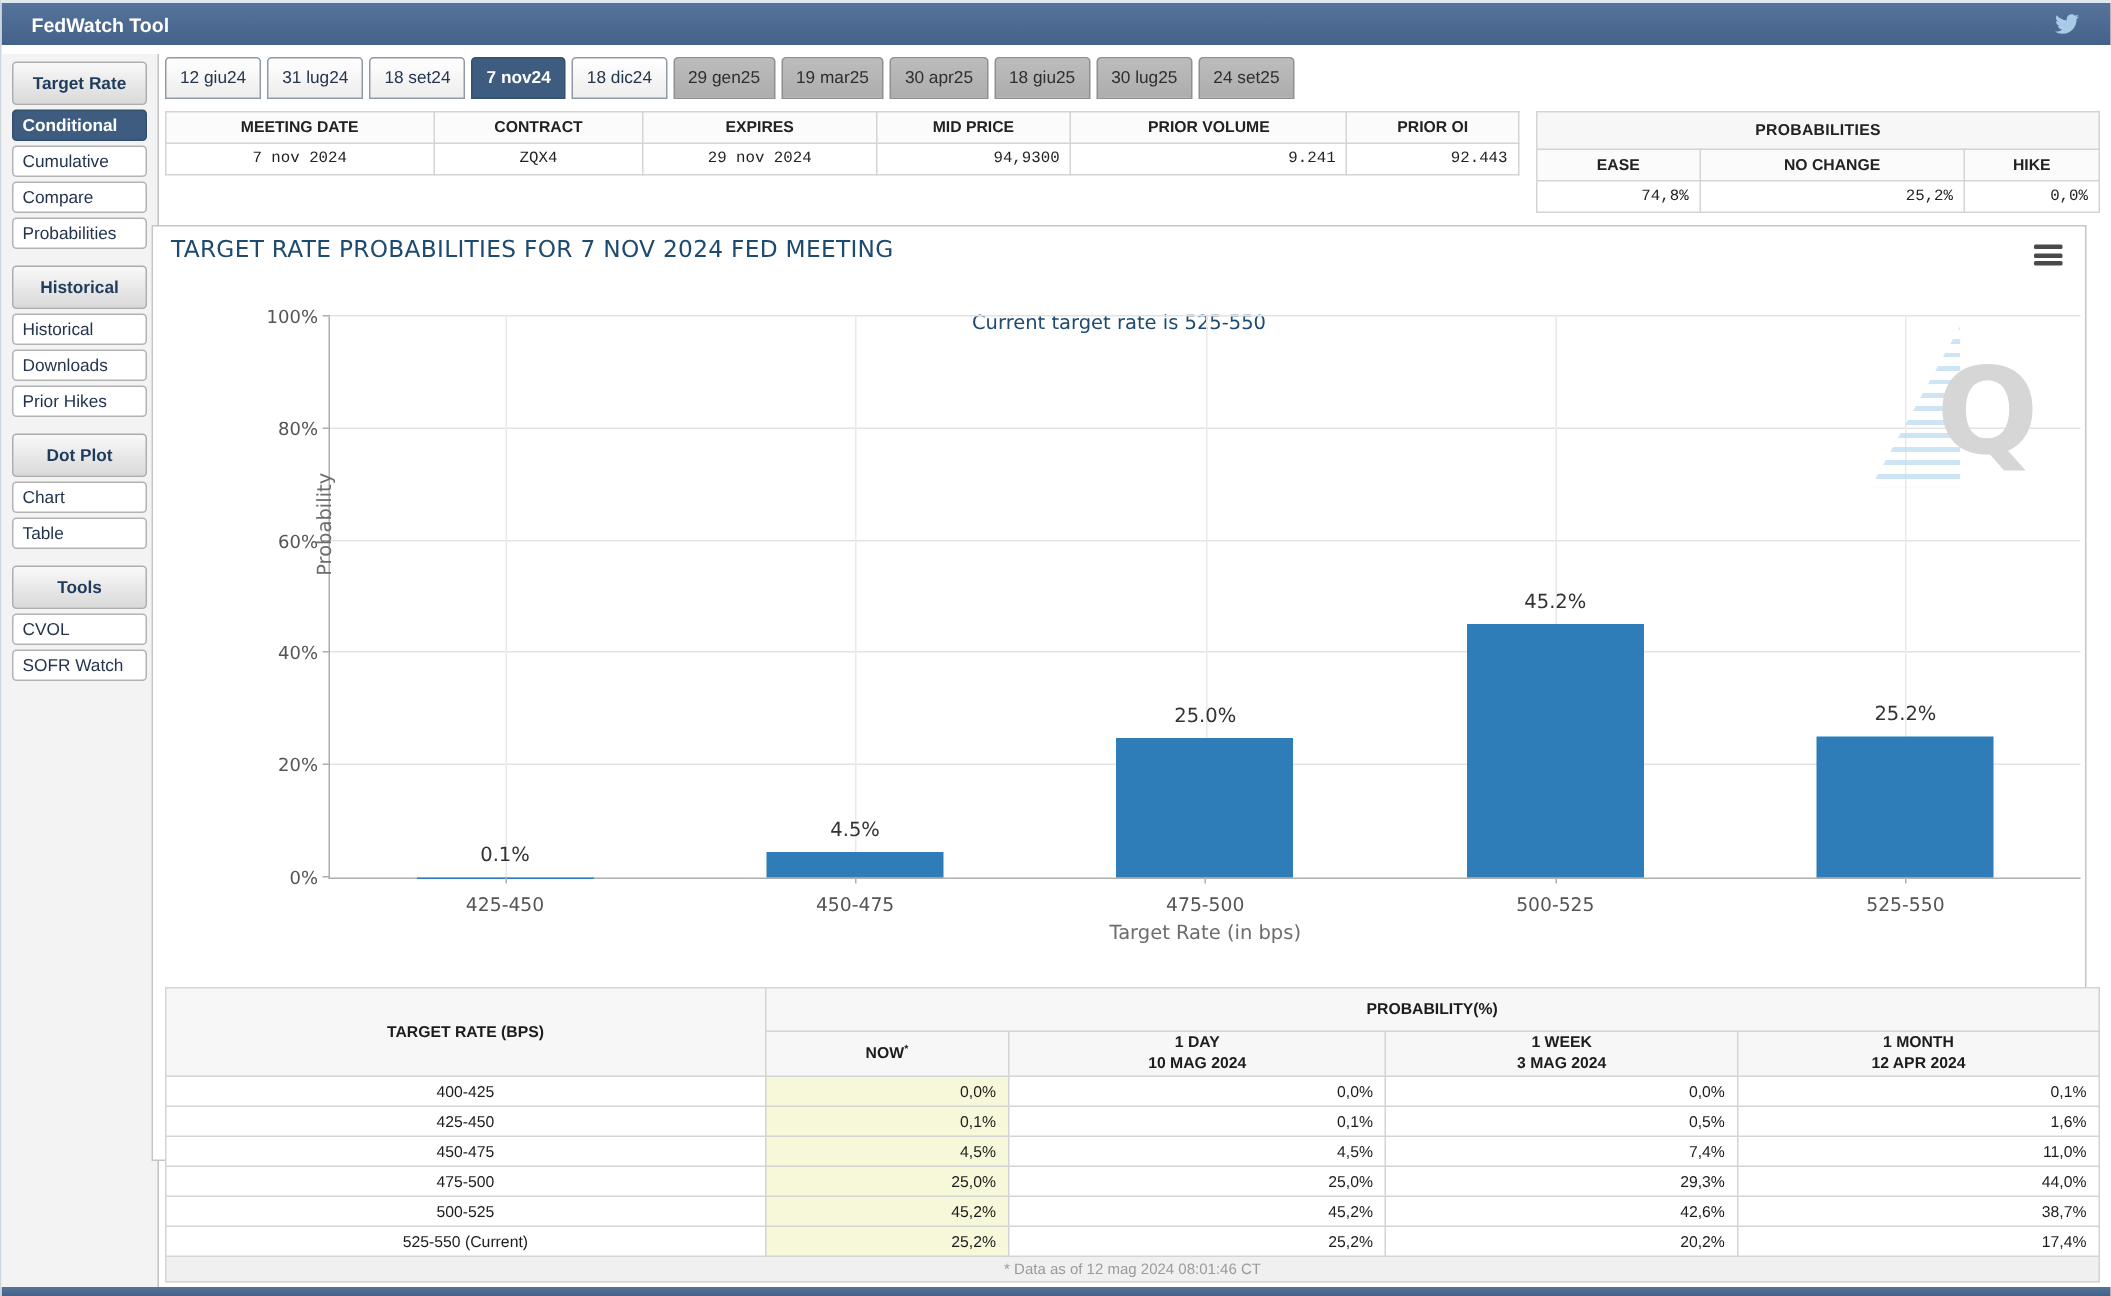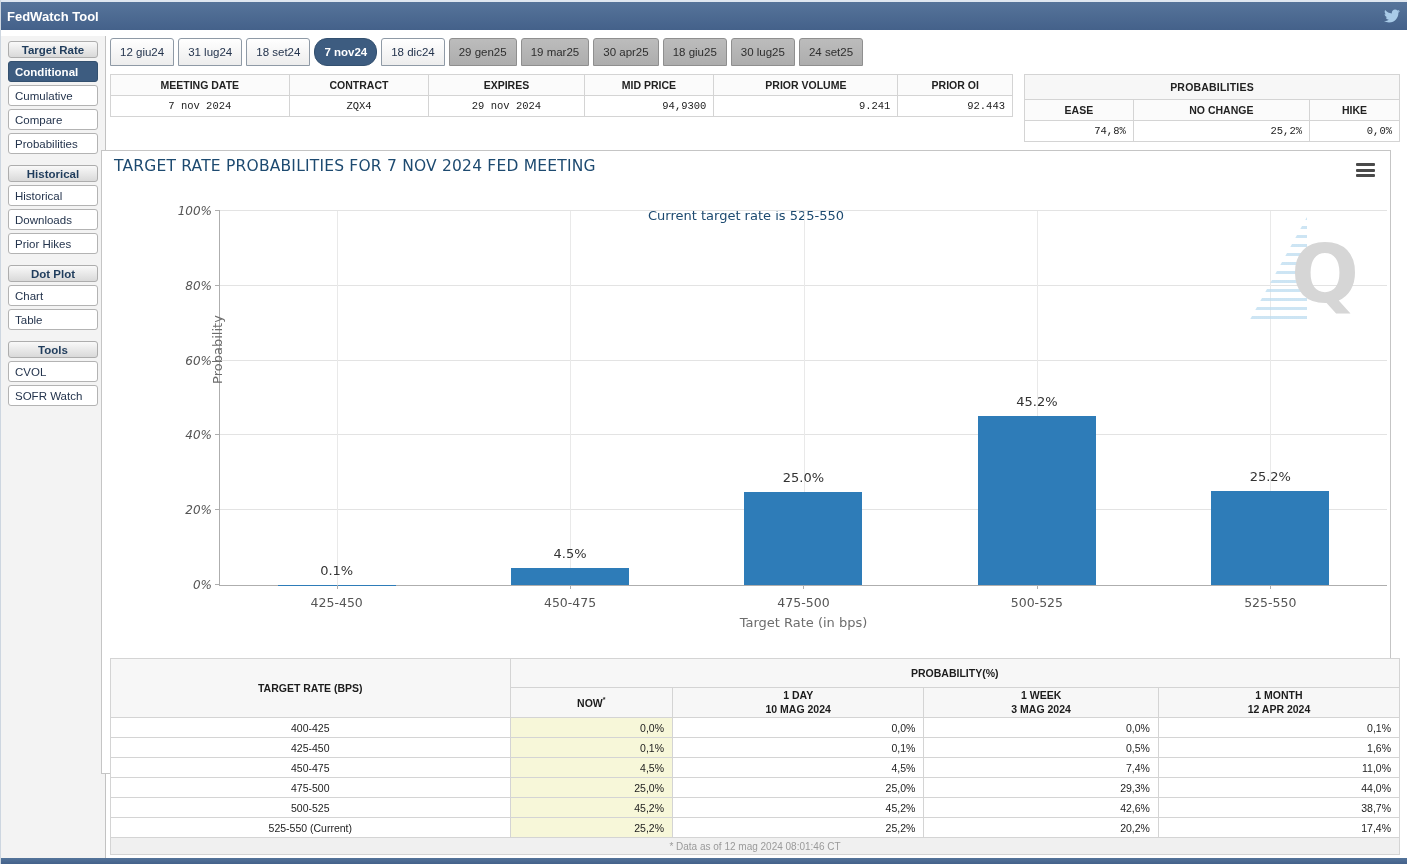--- a/index.html
+++ b/index.html
@@ -2,37 +2,37 @@
 <html><head>
 <meta charset="utf-8">
 <style>
   * { margin:0; padding:0; box-sizing:border-box; }
   html,body { width:1407px; height:864px; background:#fff; font-family:"Liberation Sans",sans-serif; overflow:hidden; }
   body { position:relative; border-left:1px solid #cdd6e0; }
 
   
   .app-header { position:absolute; top:0; left:0; width:1407px; height:30px;
     background:linear-gradient(#56749a,#44618a); border-top:2px solid #dfe7f0;
-    display:flex; align-items:center; padding:0 6px; }
+    display:flex; align-items:center; padding:0 20px; }
   .app-header .title { color:#fff; font-size:13px; font-weight:bold; }
   .app-header .spacer { flex:1; }
   .twitter { width:20px; height:16px; fill:#a9cbe8; cursor:pointer; }
 
   
   .tabbar { position:absolute; left:109px; top:38px; height:26px; display:flex; gap:4px; }
   .tab { height:28px; padding:0 9px; display:flex; align-items:center; font-size:11.5px;
     color:#24344d; border:1px solid #8f9aa6; border-radius:3px 3px 0 0;
     background:linear-gradient(#ffffff,#ededed); cursor:pointer; white-space:nowrap; }
-  .tab.selected { background:#3d5c80; border-color:#33506f; color:#fff; font-weight:bold;border-radius:13px; }
+  .tab.selected { background:#3d5c80; border-color:#33506f; color:#fff; font-weight:bold; }
   .tab.disabled { background:linear-gradient(#bcbcbc,#adadad); border-color:#8f8f8f; color:#2e2e2e; }
 
   
   .sidebar { position:absolute; left:0; top:36px; width:105px; height:822px;
     background:#f3f3f3; border-right:1px solid #c2c2c2; padding:5px 7px 0 7px; }
-  .side-header { height:17px; margin-top:11px; display:flex; align-items:center; justify-content:center;
+  .side-header { height:29px; margin-top:11px; display:flex; align-items:center; justify-content:center;
     background:linear-gradient(#f9f9f9,#d9d9d9); border:1px solid #adadad; border-radius:3px;
     font-size:11.5px; font-weight:bold; color:#1f3c5c; }
   .side-header:first-child { margin-top:0; }
   .side-item { height:21px; margin-top:3px; display:flex; align-items:center; padding-left:6px;
     background:#fff; border:1px solid #b3b3b3; border-radius:3px; font-size:11.5px; color:#24344d; cursor:pointer; }
   .side-item.selected { background:#3d5c80; border-color:#33506f; color:#fff; font-weight:bold; }
 
   
   table { border-collapse:collapse; }
   .info-table { position:absolute; background:#fff; border:1px solid #b9b9b9; width:100%; }
@@ -49,21 +49,21 @@
     background:#fff; border:1px solid #c5c5c5; font-family:"DejaVu Sans",sans-serif; }
   .chart-title { position:absolute; left:12px; top:6px; font-size:15.5px; color:#1d4a70; letter-spacing:.2px; }
   .chart-subtitle { position:absolute; left:0; right:0; top:31px; text-align:center; font-size:13px; color:#1d4a70;margin-top:26px; }
   .menu-icon { position:absolute; right:15px; top:12px; width:19px; cursor:pointer; }
   .menu-icon div { height:3px; background:#4a4a4a; margin-bottom:2.5px; border-radius:1px; }
 
   .plot { position:absolute; left:117px; top:60px; width:1168px; height:375px;
     border-left:1px solid #aeaeae; border-bottom:1px solid #aeaeae; }
   .hgrid { position:absolute; left:0; right:0; height:1px; background:#e3e3e3; }
   .vgrid { position:absolute; top:0; bottom:0; width:1px; background:#e9e9e9; }
-  .ylab { position:absolute; right:calc(100% + 8px); font-size:12px; color:#555; transform:translateY(50%); white-space:nowrap;font-style:italic; }
+  .ylab { position:absolute; right:calc(100% + 8px); font-size:12px; color:#555; transform:translateY(50%); white-space:nowrap; }
   .ytick { position:absolute; right:100%; width:5px; height:1px; background:#aeaeae; }
   .yaxis-title { position:absolute; left:-103px; top:50%; transform:rotate(-90deg) translateX(28%); transform-origin:center;
     font-size:13px; color:#6d6d6d; width:200px; text-align:center; }
   .slot { position:absolute; bottom:0; width:20%; height:100%; }
   .bar { position:absolute; bottom:0; left:50%; transform:translateX(-50%); width:118px; background:#2e7cb8; }
   .bar-label { position:absolute; left:50%; transform:translateX(-50%); font-size:13px; color:#333; white-space:nowrap; }
   .xtick { position:absolute; top:100%; left:50%; width:1px; height:4px; background:#aeaeae; }
   .xlab { position:absolute; top:calc(100% + 10px); left:50%; transform:translateX(-50%); font-size:12.5px; color:#555; white-space:nowrap; }
   .xaxis-title { position:absolute; left:0; right:0; top:calc(100% + 30px); text-align:center; font-size:13px; color:#6d6d6d; }
 

